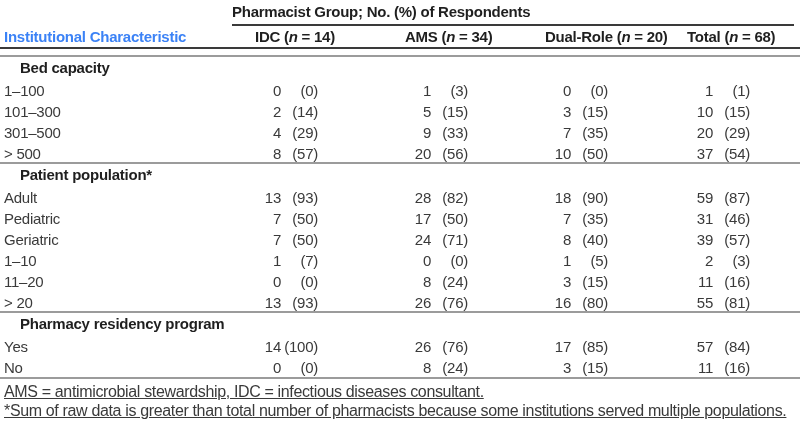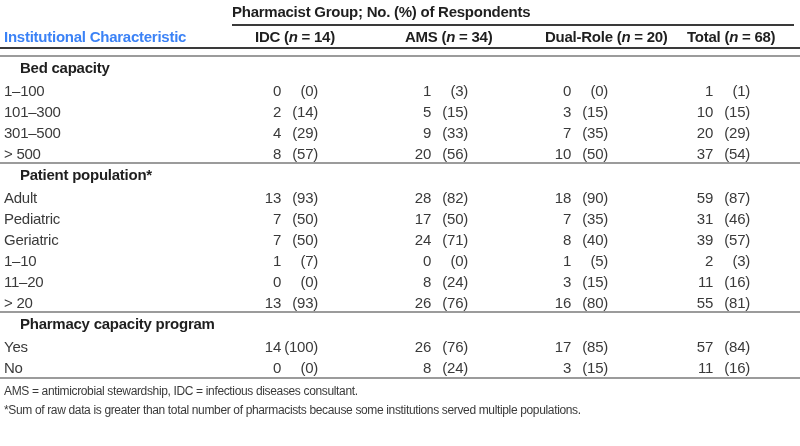--- a/index.html
+++ b/index.html
@@ -46,21 +46,21 @@
   .label-col { width: 232px; box-sizing: border-box; padding-left: 4px; white-space: nowrap; color: #3a3a3a; }
   .cell { box-sizing: border-box; padding-right: 4px; display: flex; justify-content: flex-end; align-items: center; color: #3a3a3a; }
   .c0 { width: 90px; }
   .c1 { width: 150px; }
   .c2 { width: 140px; }
   .c3 { width: 142px; }
   .cnt { display: inline-block; width: 26px; text-align: right; white-space: nowrap; }
   .pct { display: inline-block; width: 37px; text-align: right; white-space: nowrap; }
   
   .footnote-rule { border-top: 2px solid #9b9b9b; margin-top: 1px; }
-  .footnotes { padding: 3px 0 0 4px; font-size: 12px; color: #3a3a3a; letter-spacing: -0.35px; }
+  .footnotes { padding: 3px 0 0 4px; font-size: 16px; color: #3a3a3a; letter-spacing: -0.35px; text-decoration: underline; }
   .footnotes div { line-height: 19px; white-space: nowrap; }
   i { font-style: italic; }
 </style>
 </head>
 <body>
 
 <div class="page">
 
   <div class="spanner-row">
     <div class="spanner">Pharmacist Group; No. (%) of Respondents</div>
@@ -279,21 +279,21 @@
             <span class="cnt">16</span>
             <span class="pct">(80)</span>
           </div>
           <div class="cell c3">
             <span class="cnt">55</span>
             <span class="pct">(81)</span>
           </div>
         </div>
       </div>
       <div class="section">
-        <div class="section-title">Pharmacy capacity program</div>
+        <div class="section-title">Pharmacy residency program</div>
         <div class="row">
           <div class="label-col">Yes</div>
           <div class="cell c0">
             <span class="cnt">14</span>
             <span class="pct">(100)</span>
           </div>
           <div class="cell c1">
             <span class="cnt">26</span>
             <span class="pct">(76)</span>
           </div>

